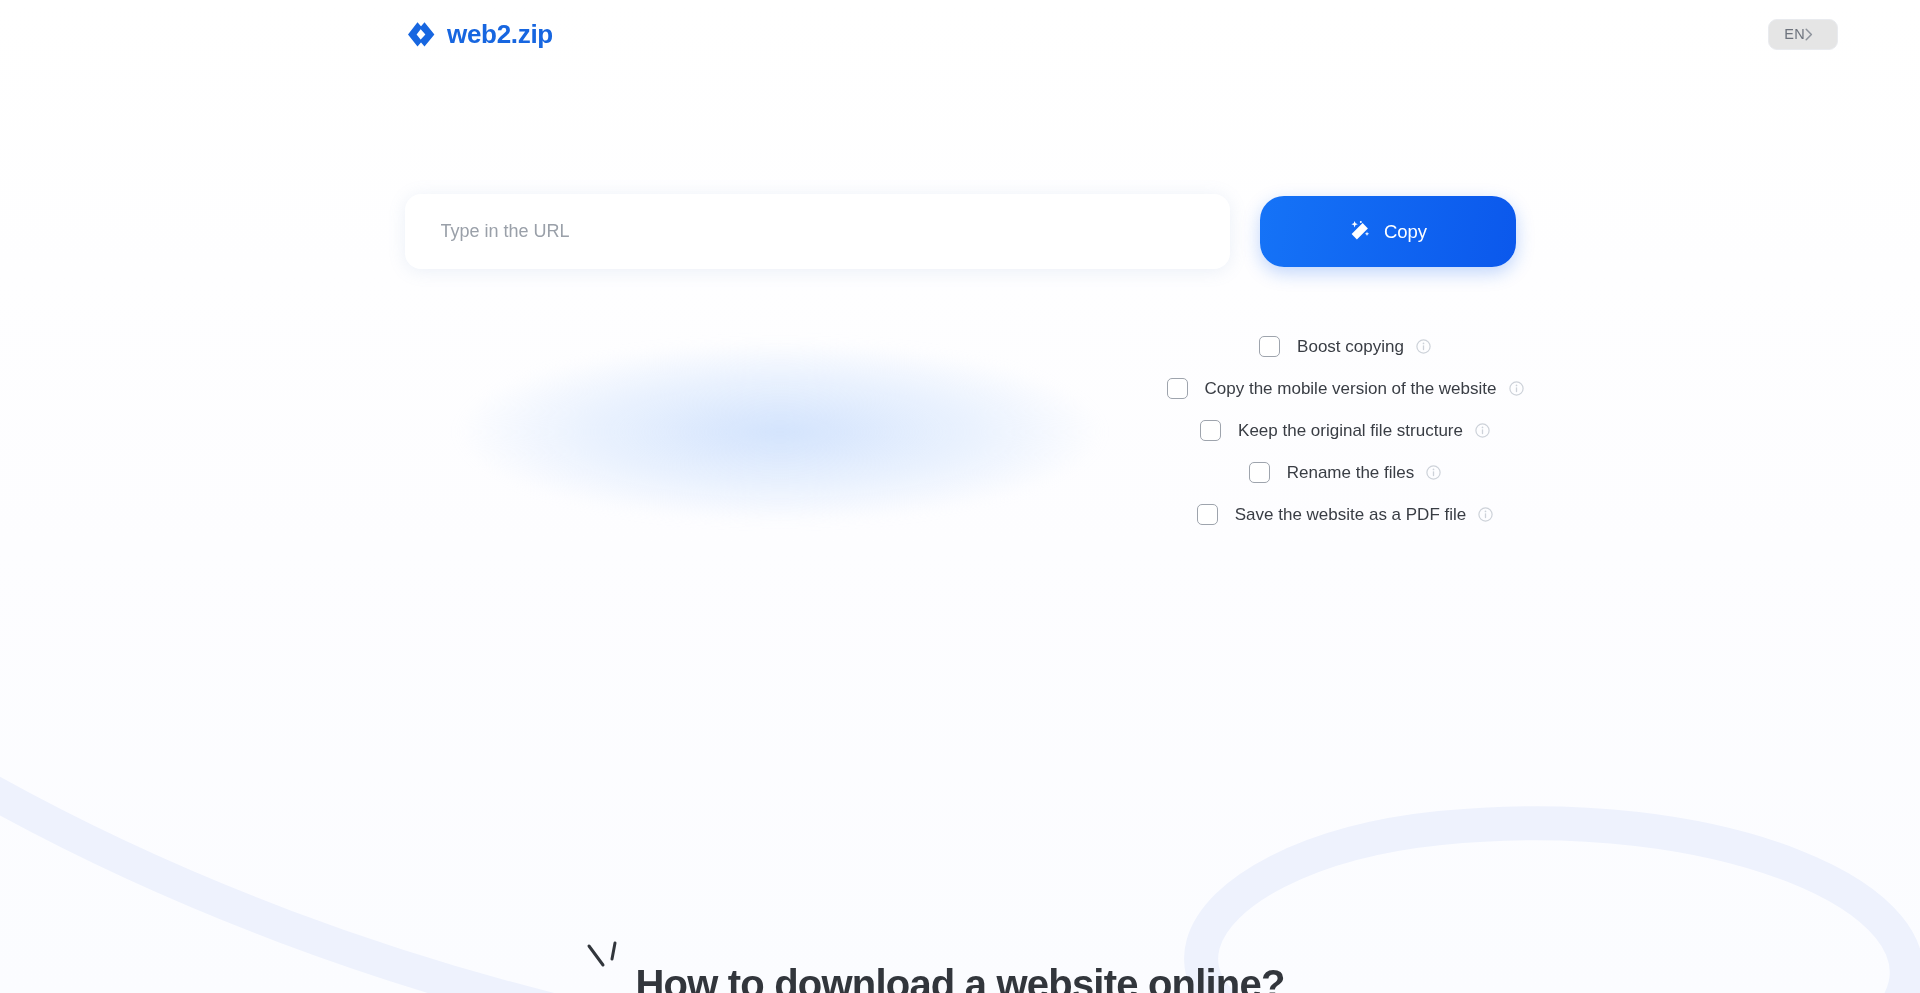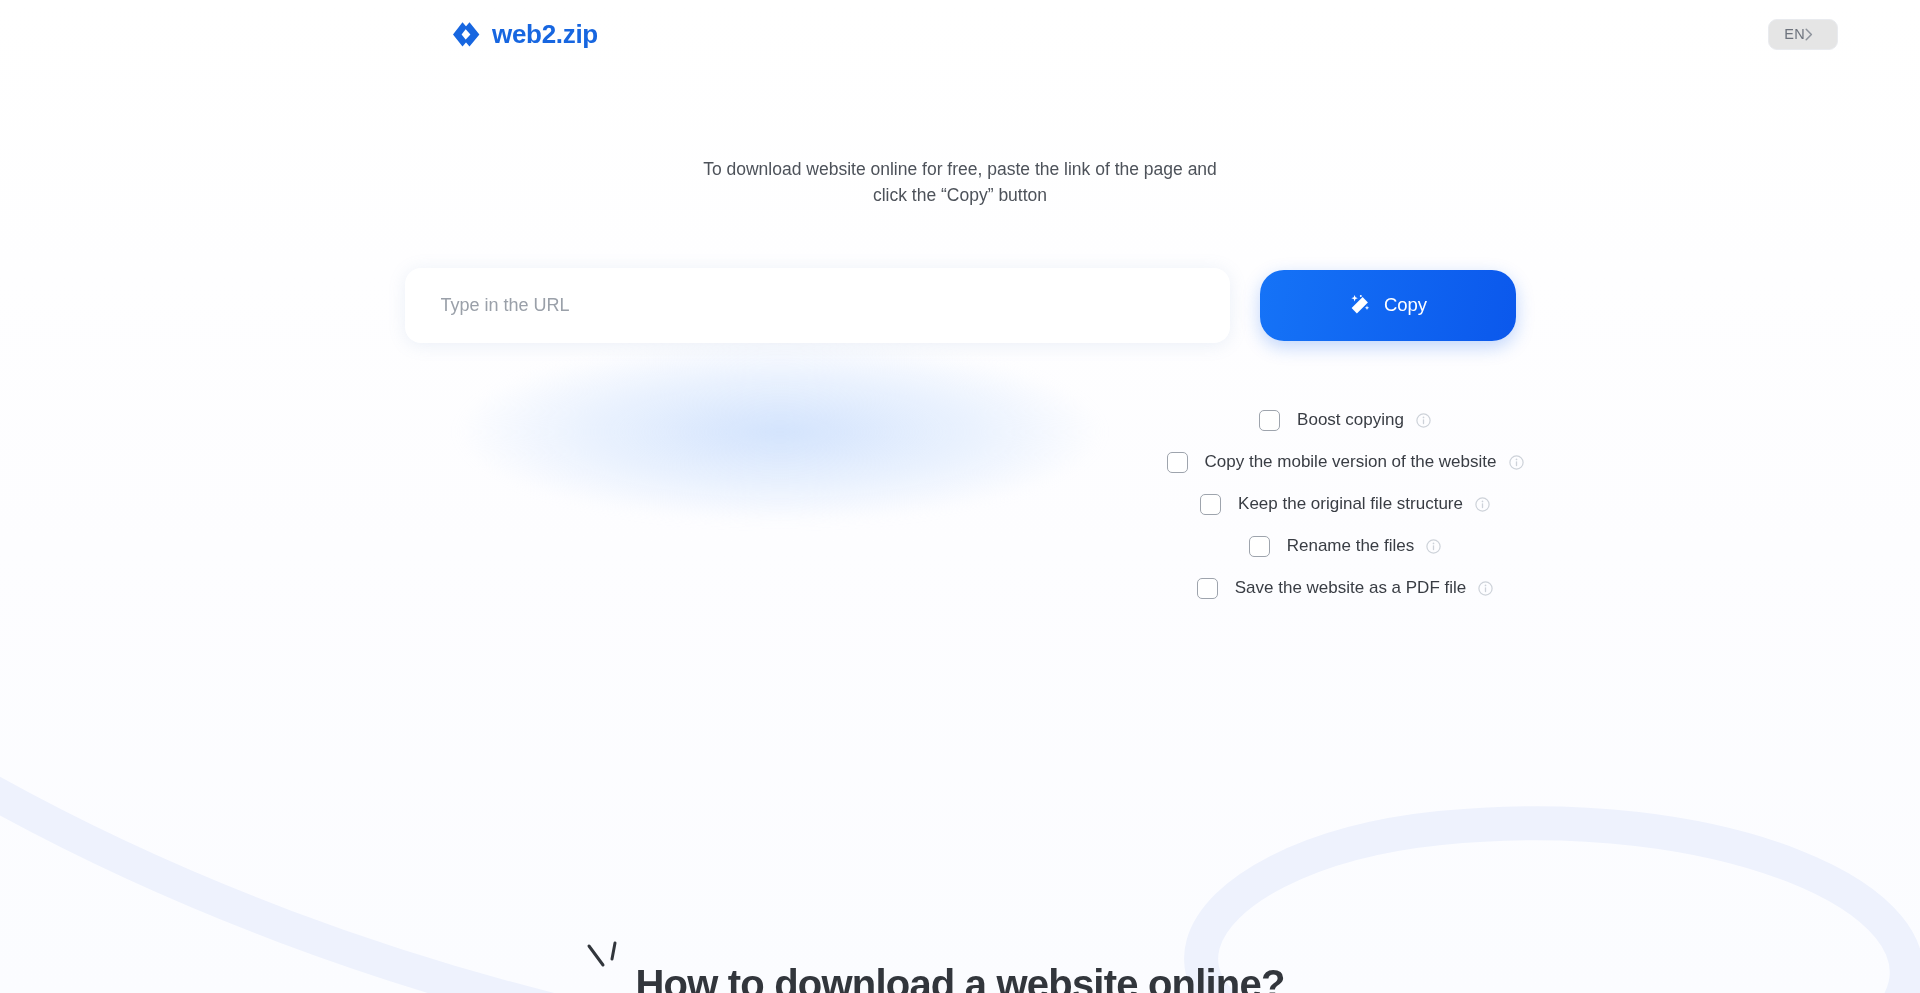--- a/index.html
+++ b/index.html
@@ -52,21 +52,20 @@
 
   
   .header {
     position: relative;
     z-index: 5;
     height: 68px;
     display: flex;
     align-items: center;
     justify-content: space-between;
     padding: 0 82px 0 405px;
-    margin-left: 45px;
   }
   .logo {
     display: flex;
     align-items: center;
     gap: 11px;
     text-decoration: none;
   }
   .logo-mark { display: block; }
   .logo-text {
     font-size: 26px;
@@ -258,21 +257,20 @@
 
   <button class="lang-switch">
     <span class="lang-label">EN</span>
     <svg class="lang-chevron" width="8" height="13" viewBox="0 0 8 13">
       <path d="M1.2 1.2 L6.4 6.5 L1.2 11.8" fill="none" stroke="#8d939c" stroke-width="1.5" stroke-linecap="round" stroke-linejoin="round"></path>
     </svg>
   </button>
 </header>
 
 <section class="hero">
-  <p class="hero-sub">To download website online for free, paste the link of the page and click the “Copy” button</p>
 </section>
 
 <section class="form-row">
   <input class="url-input" type="text" placeholder="Type in the URL" style="">
 
   <button class="copy-button">
     <svg class="wand-icon" width="23" height="23" viewBox="0 0 23 23">
       <path d="M14.6 3.1 L19.9 8.4 L8.9 19.4 L3.6 14.1 Z" fill="#ffffff"></path>
       <path d="M6.6 1.0 L7.5 3.3 L9.8 4.2 L7.5 5.1 L6.6 7.4 L5.7 5.1 L3.4 4.2 L5.7 3.3 Z" fill="#ffffff"></path>
       <path d="M19.0 11.6 L19.6 13.2 L21.2 13.8 L19.6 14.4 L19.0 16.0 L18.4 14.4 L16.8 13.8 L18.4 13.2 Z" fill="#ffffff"></path>

